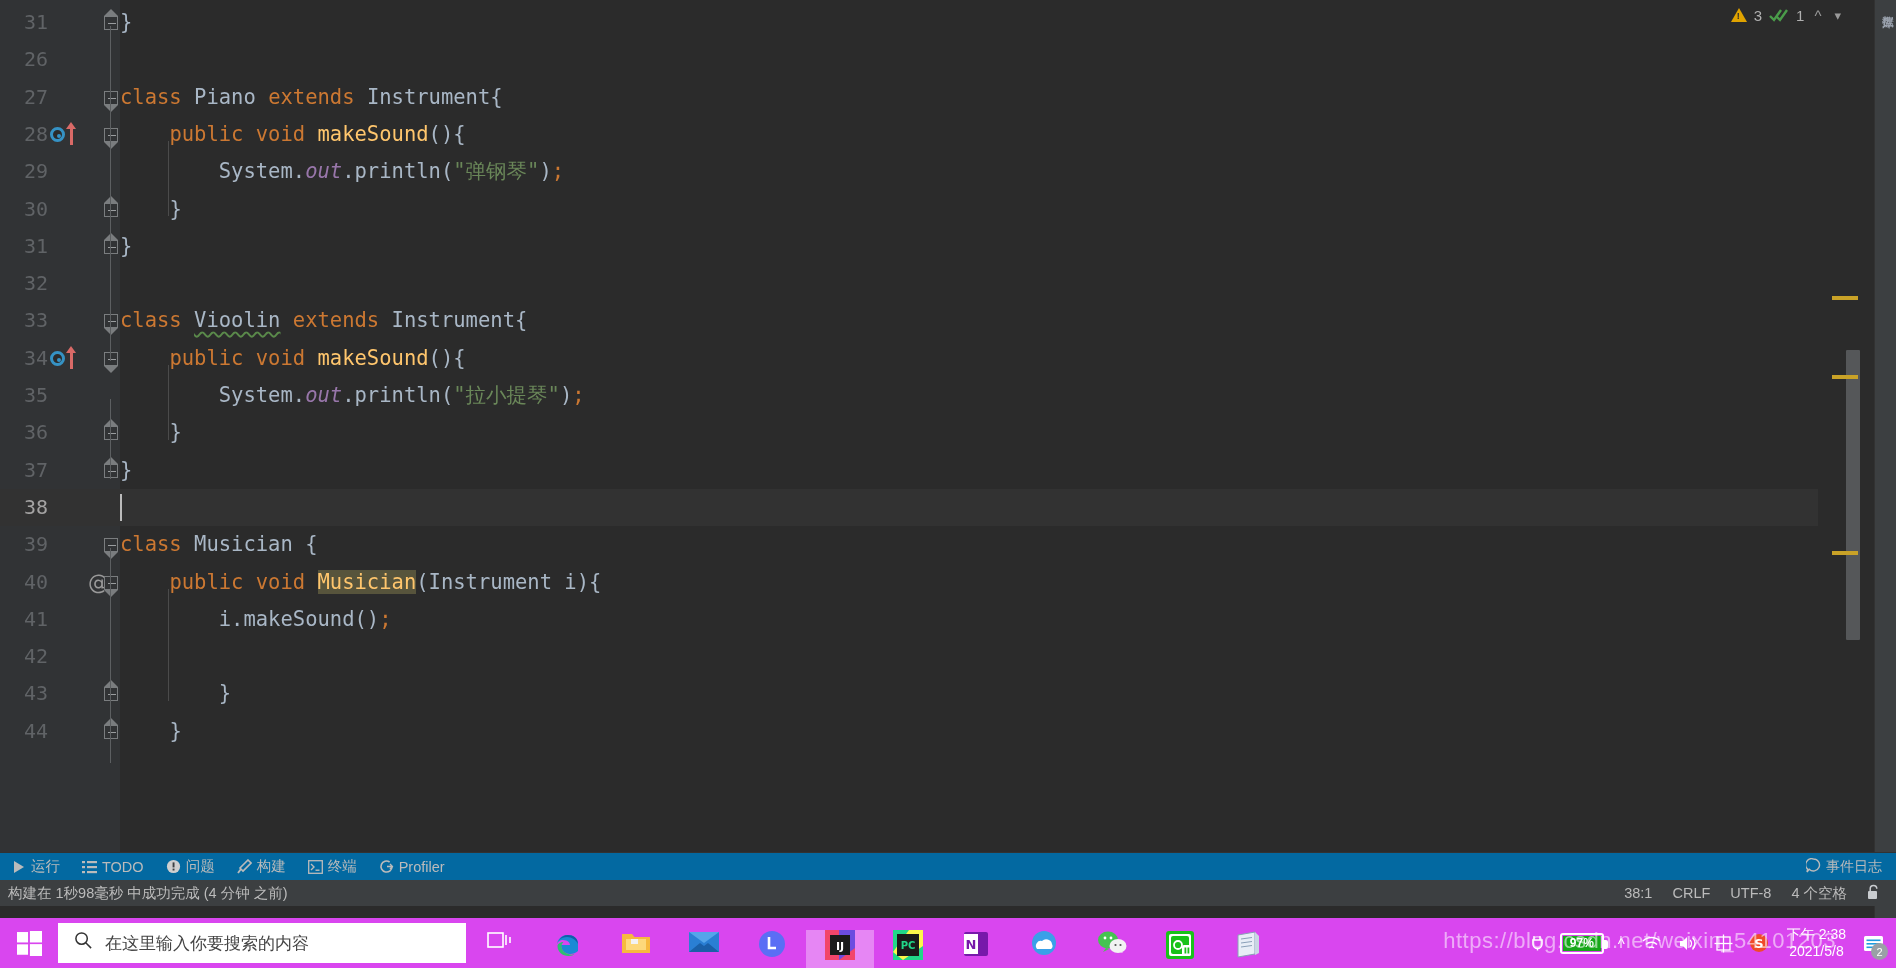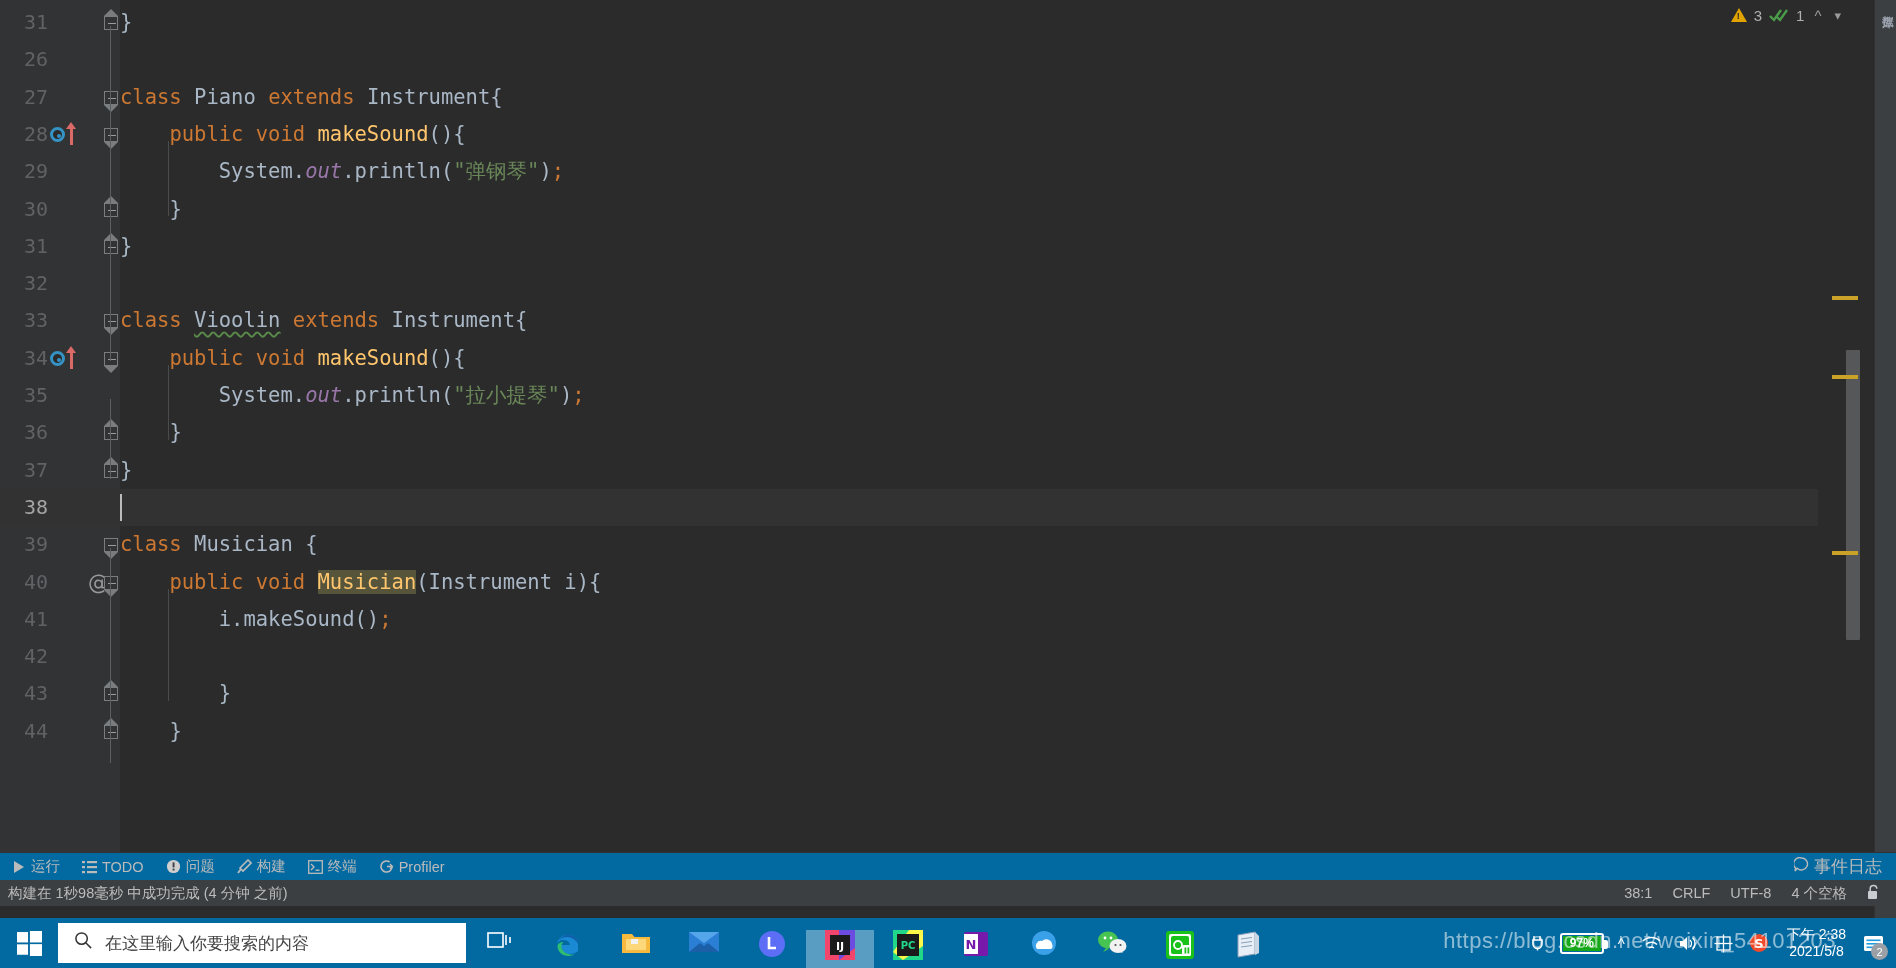--- a/index.html
+++ b/index.html
@@ -86,31 +86,31 @@
   #scrollthumb { position:absolute; right:14px; width:14px; background:#555759; border-radius:1px; }
 
   
   #toolbar { position:absolute; left:0; bottom:38px; width:1896px; height:28px;
              background:#0369a1; border-top:1px solid #323232; display:flex; align-items:center; }
   #toolbar .tw { display:flex; align-items:center; gap:5px; padding:0 11px; height:28px;
              color:#bbbbbb; font-size:14.5px; cursor:default; }
   #toolbar .tw .ti { width:15px; height:15px; display:inline-flex; align-items:center;
              justify-content:center; color:#bbb; }
   #toolbar .spacer { flex:1; }
-  #toolbar .evt { display:flex; align-items:center; gap:5px; padding:0 14px 0 8px; color:#bbbbbb; font-size:17px;}
+  #toolbar .evt { display:flex; align-items:center; gap:5px; padding:0 14px 0 8px; color:#bbbbbb; font-size:14px;}
 
   
   #status { position:absolute; left:0; bottom:12px; width:1896px; height:26px;
             background:#3c3f41; display:flex; align-items:center; color:#bbbbbb; font-size:14.5px; }
   #status .msg { padding-left:8px; }
   #status .sp { flex:1; }
   #status .si { padding:0 10px; cursor:default; }
 
   
-  #taskbar { position:absolute; left:0; bottom:0; width:1896px; height:50px; background:#0369a1;
+  #taskbar { position:absolute; left:0; bottom:0; width:1896px; height:50px; background:#d946ef;
              display:flex; align-items:center; }
   #startbtn { width:58px; height:50px; display:flex; align-items:center; justify-content:center; }
   #searchbox { width:408px; height:40px; background:#ffffff; display:flex; align-items:center;
              gap:12px; padding-left:16px; color:#444; font-size:17px; }
   .tb-icons { display:flex; align-items:center; height:50px; }
   .tb-icon { width:68px; height:50px; display:flex; align-items:flex-start; justify-content:center;
              position:relative;margin-top:24px; }
   .tb-icon.active { background:rgba(255,255,255,0.35); }
   .tb-icon .under { position:absolute; bottom:0; left:14px; width:32px; height:3px; background:rgba(0,0,0,.45);}
   #tray { margin-left:auto; display:flex; align-items:center; gap:0px; height:50px; padding-right:6px; }

